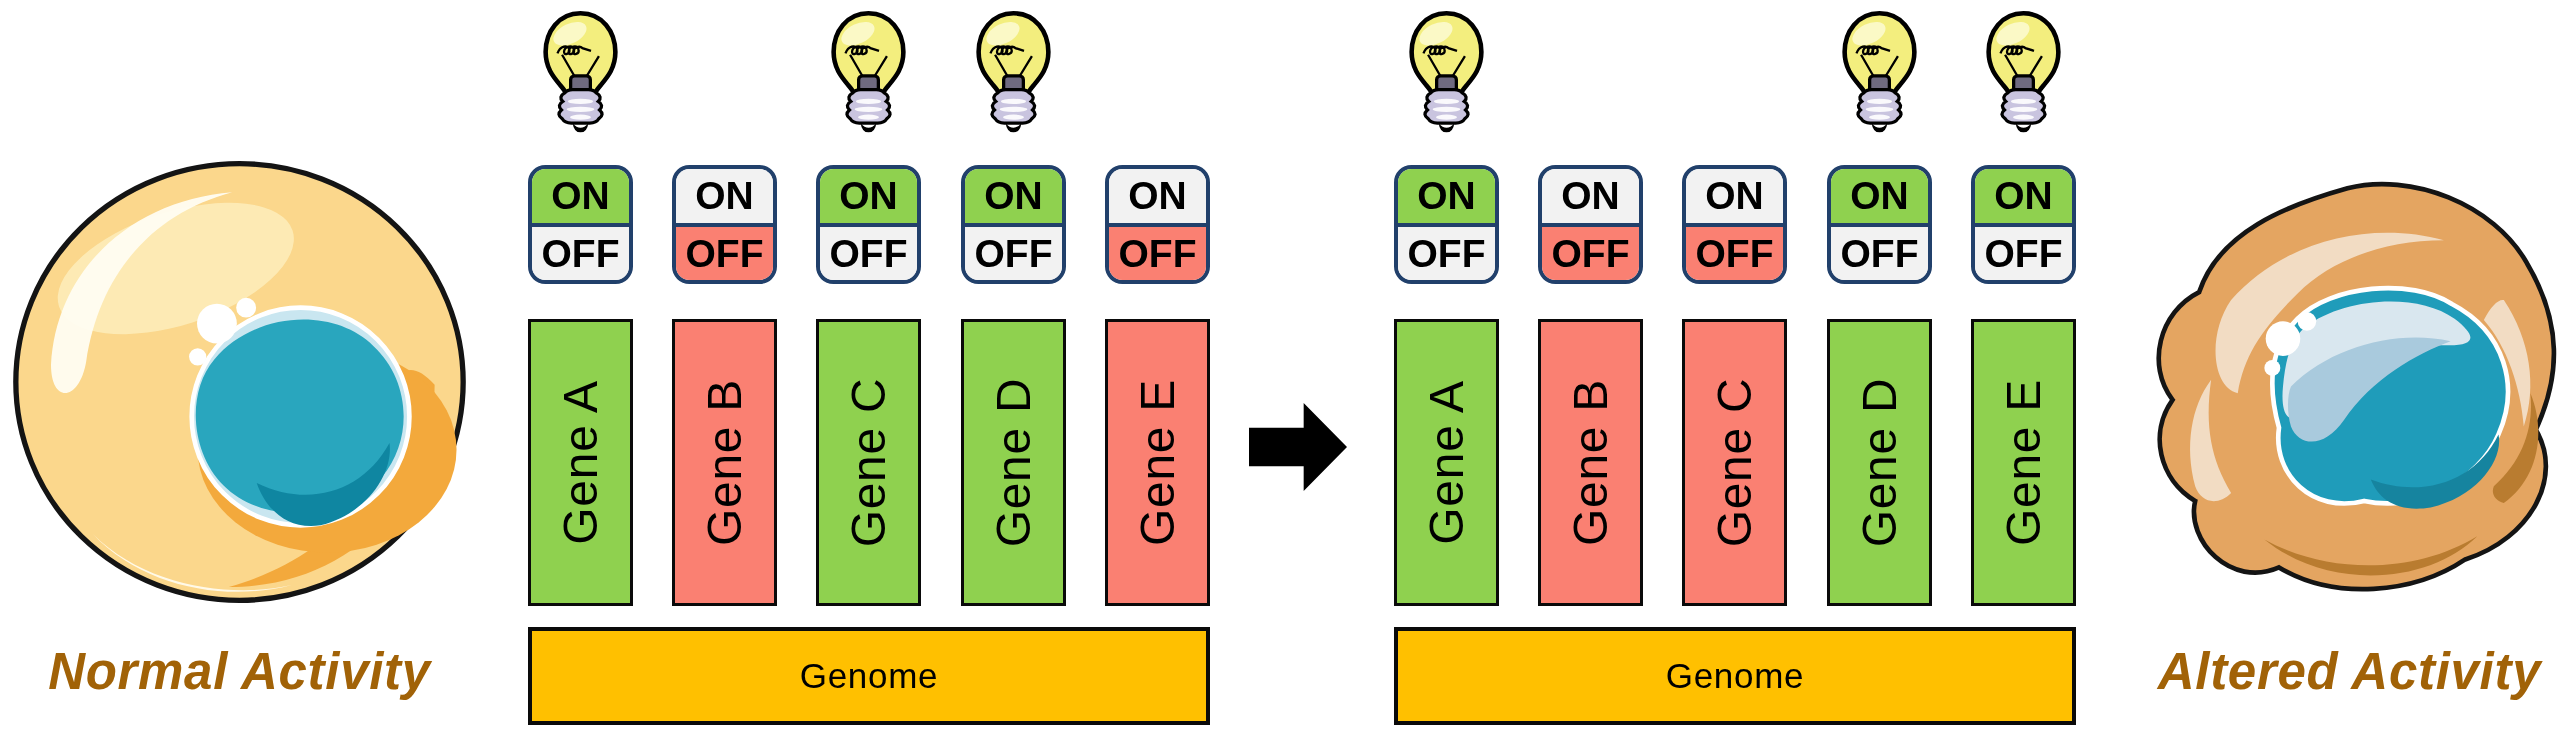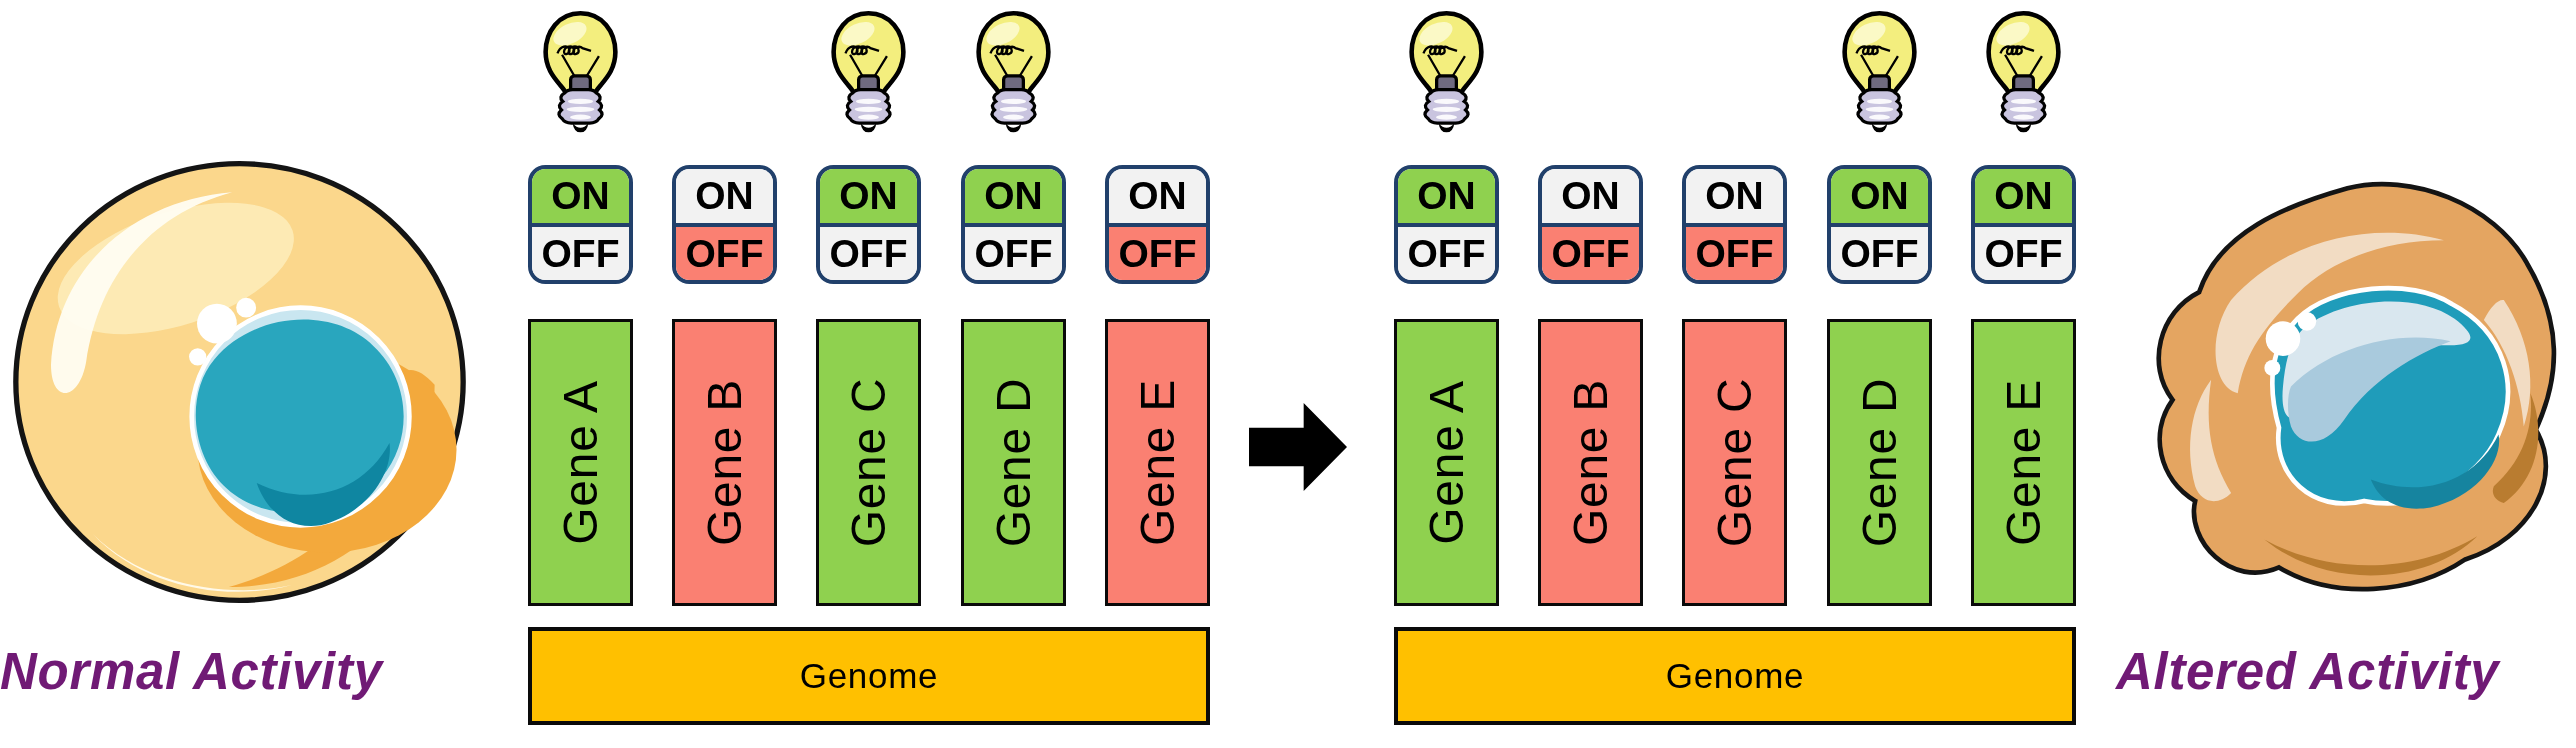--- a/index.html
+++ b/index.html
@@ -12,22 +12,22 @@
   }
   html,body{margin:0;padding:0;background:#ffffff;}
   .canvas{
     position:relative;width:2576px;height:749px;background:#ffffff;overflow:hidden;
     font-family:"Liberation Sans", sans-serif;color:#000;
   }
   
   .cell-fig{position:absolute;}
   .cell-fig svg{display:block;width:100%;height:100%;}
   .cell-caption{
-    position:absolute;text-align:left;
-    font-style:italic;font-weight:700;font-size:51px;line-height:1;color:#701a75;
+    position:absolute;text-align:center;
+    font-style:italic;font-weight:700;font-size:51px;line-height:1;color:#a16207;
     letter-spacing:0.7px;white-space:nowrap;
   }
   
   .panel{position:absolute;top:0;height:749px;width:682px;}
   .gene-col{position:absolute;top:0;width:105px;height:749px;}
   .bulb-wrap{position:absolute;top:10px;left:10.7px;width:83px;height:125px;}
   .bulb-wrap svg{display:block;width:100%;height:100%;}
   .switch{
     position:absolute;top:165px;left:0;width:105px;height:119px;
     border:4.7px solid var(--navy);border-radius:17.4px;overflow:hidden;

